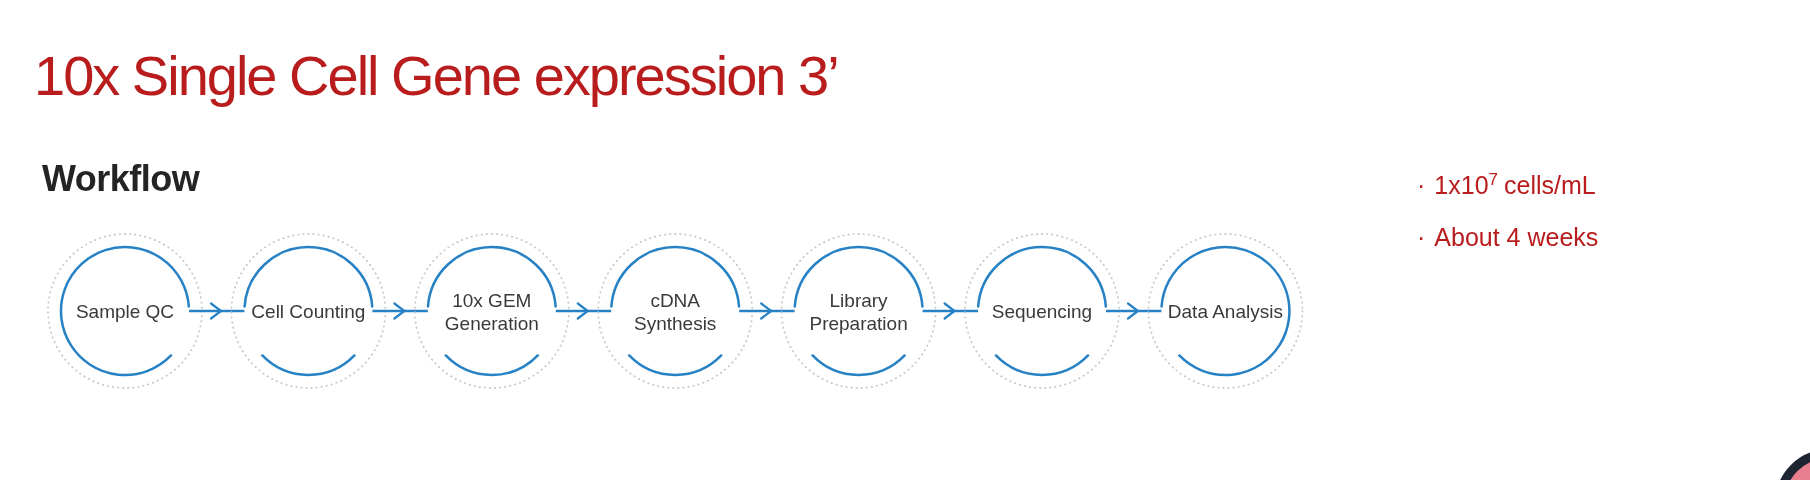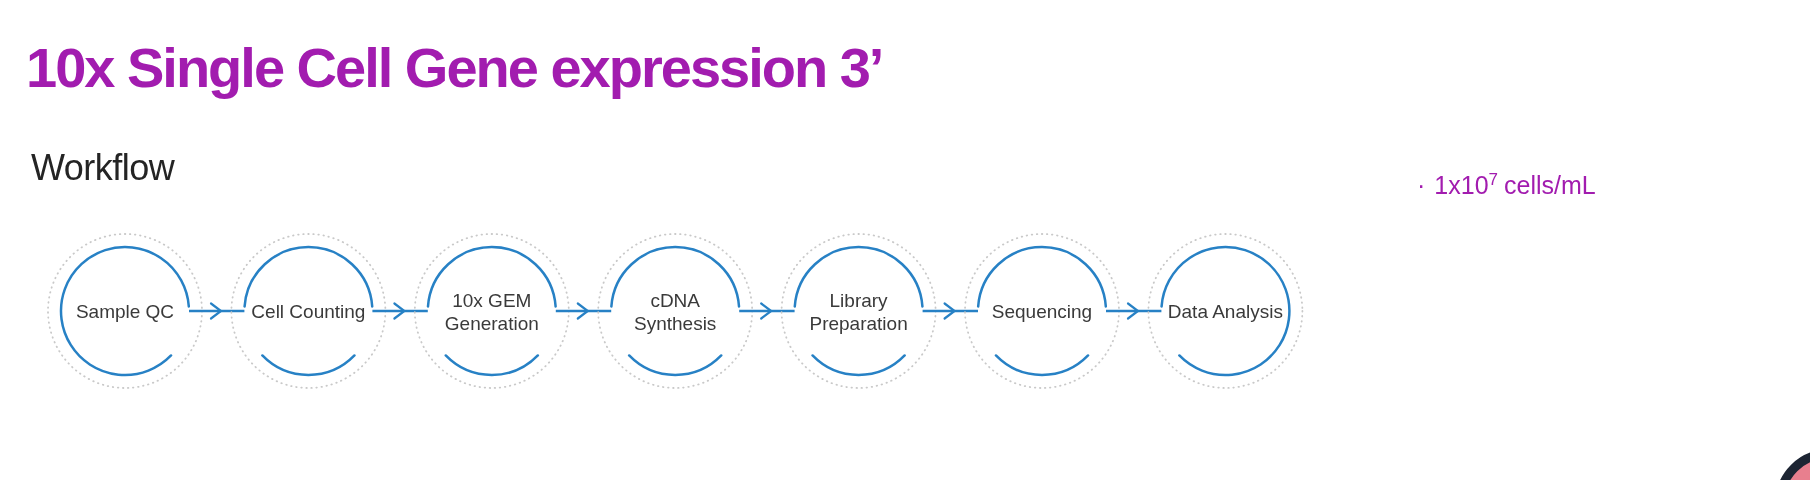--- a/index.html
+++ b/index.html
@@ -3,34 +3,34 @@
 <meta charset="utf-8">
 <style>
   html,body{margin:0;padding:0;}
   body{
     width:1810px;height:480px;position:relative;overflow:hidden;
     background:#ffffff;
     font-family:"Liberation Sans",sans-serif;
     color:#3d3d3d;
   }
   .page-title{
-    position:absolute;left:26px;top:40px;margin:0;
-    font-size:56px;font-weight:700;letter-spacing:-2px;line-height:1;
-    color:#a21caf;
+    position:absolute;left:26px;top:40px;margin:8px;
+    font-size:56px;font-weight:400;letter-spacing:-2px;line-height:1;
+    color:#b91c1c;
   }
   .section-heading{
-    margin:3px;font-size:36px;font-weight:400;letter-spacing:-0.5px;line-height:1;
+    margin:14px;font-size:36px;font-weight:700;letter-spacing:-0.5px;line-height:1;
     color:#242424;
   }
   .workflow-heading{position:absolute;left:28px;top:147px;}
   #workflow-svg{position:absolute;left:0;top:190px;}
   #workflow-svg text{font-family:"Liberation Sans",sans-serif;font-size:19px;fill:#3a3a3a;}
   .info-panel{position:absolute;left:1417px;top:147px;width:385px;}
   .info-item{
-    margin:0;font-size:25px;line-height:1.2;color:#a21caf;font-weight:400;
+    margin:0;font-size:25px;line-height:1.2;color:#b91c1c;font-weight:400;
   }
   .info-item .bullet{margin-right:9px;}
   .info-item .unit{margin-left:6px;}
   .info-item sup{font-size:17px;}
   .item-requirement{margin-top:23px;}
   .heading-turnaround{margin-top:52px;}
   .item-turnaround{margin-top:22px;}
   .corner-widget{position:absolute;right:0;bottom:0;}
 </style>
 </head>
@@ -99,17 +99,20 @@
       <circle cx="1225.4" cy="121" r="77" fill="none" stroke="#c9c9c9" stroke-width="1.8" stroke-dasharray="0.5 4.6" stroke-linecap="round"></circle>
       <path d="M 1179.36 165.46 A 64 64 0 1 0 1161.56 116.54 " fill="none" stroke="#2781c5" stroke-width="2.5" stroke-linecap="round"></path>
       <text x="1225.4" y="128" text-anchor="middle" fill="#3a3a3a"><tspan x="1225.4" dy="0">Data Analysis</tspan></text>
     </g>
   </svg>
 
 <aside class="info-panel">
   <p class="info-item item-requirement">
     <span class="bullet">·</span><span>1x10</span><sup>7</sup><span class="unit">cells/mL</span>
   </p>
+  <p class="info-item item-turnaround">
+    <span class="bullet">·</span><span>About 4 weeks</span>
+  </p>
 </aside>
 
 <svg class="corner-widget" width="40" height="30" viewBox="0 0 40 30" xmlns="http://www.w3.org/2000/svg">
   <circle cx="58" cy="52" r="48" stroke-width="9" fill="#e87f8e" stroke="#1d2533"></circle>
 </svg>
 
 </body></html>

